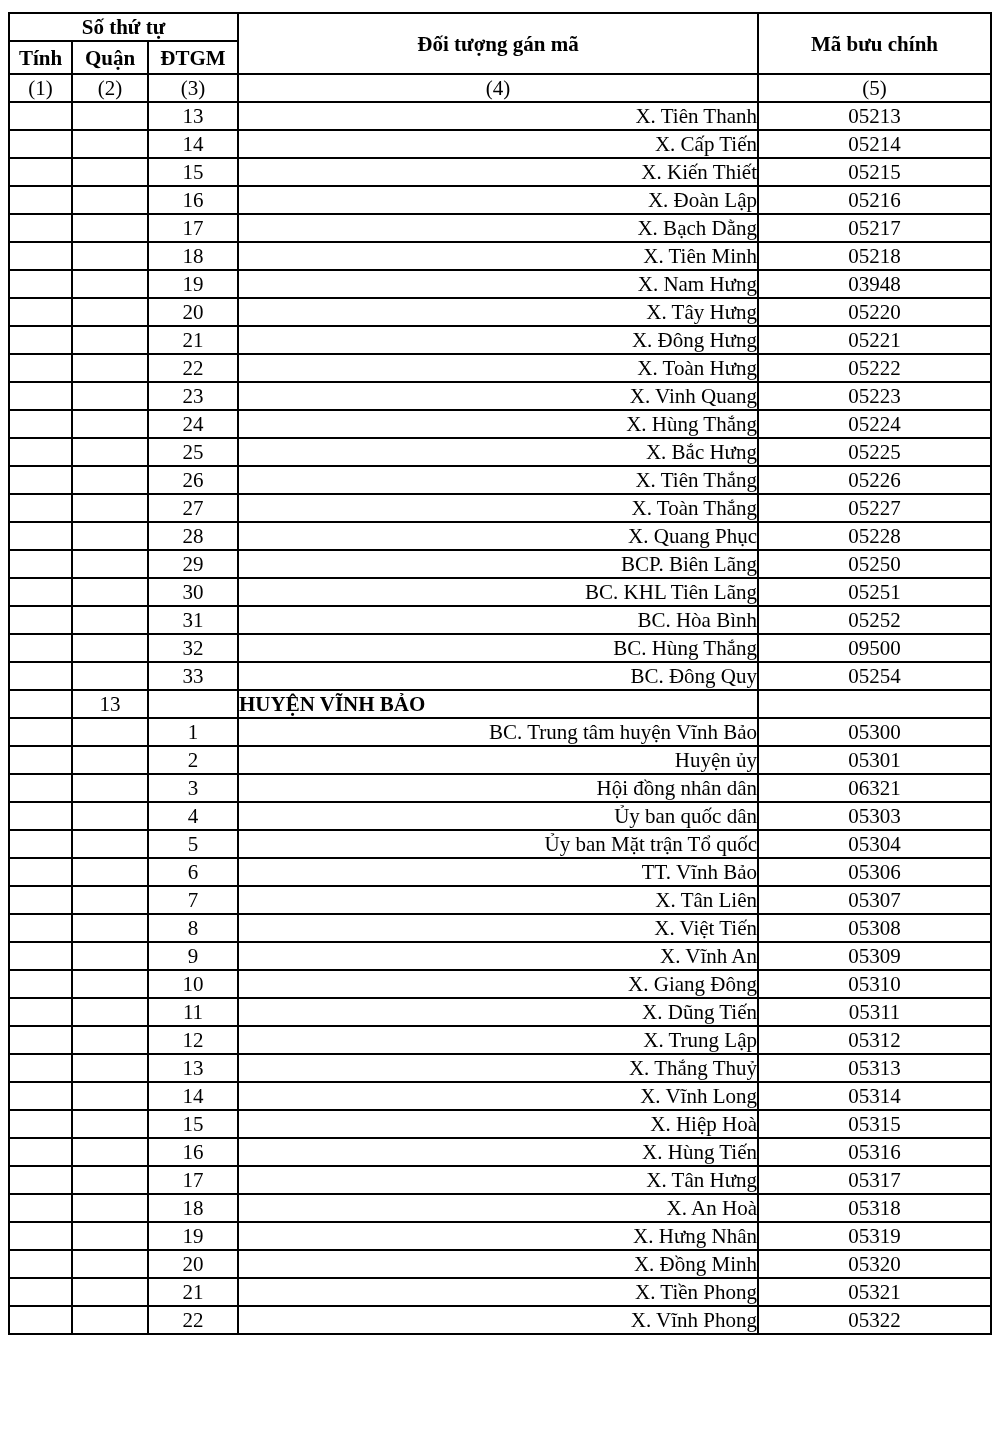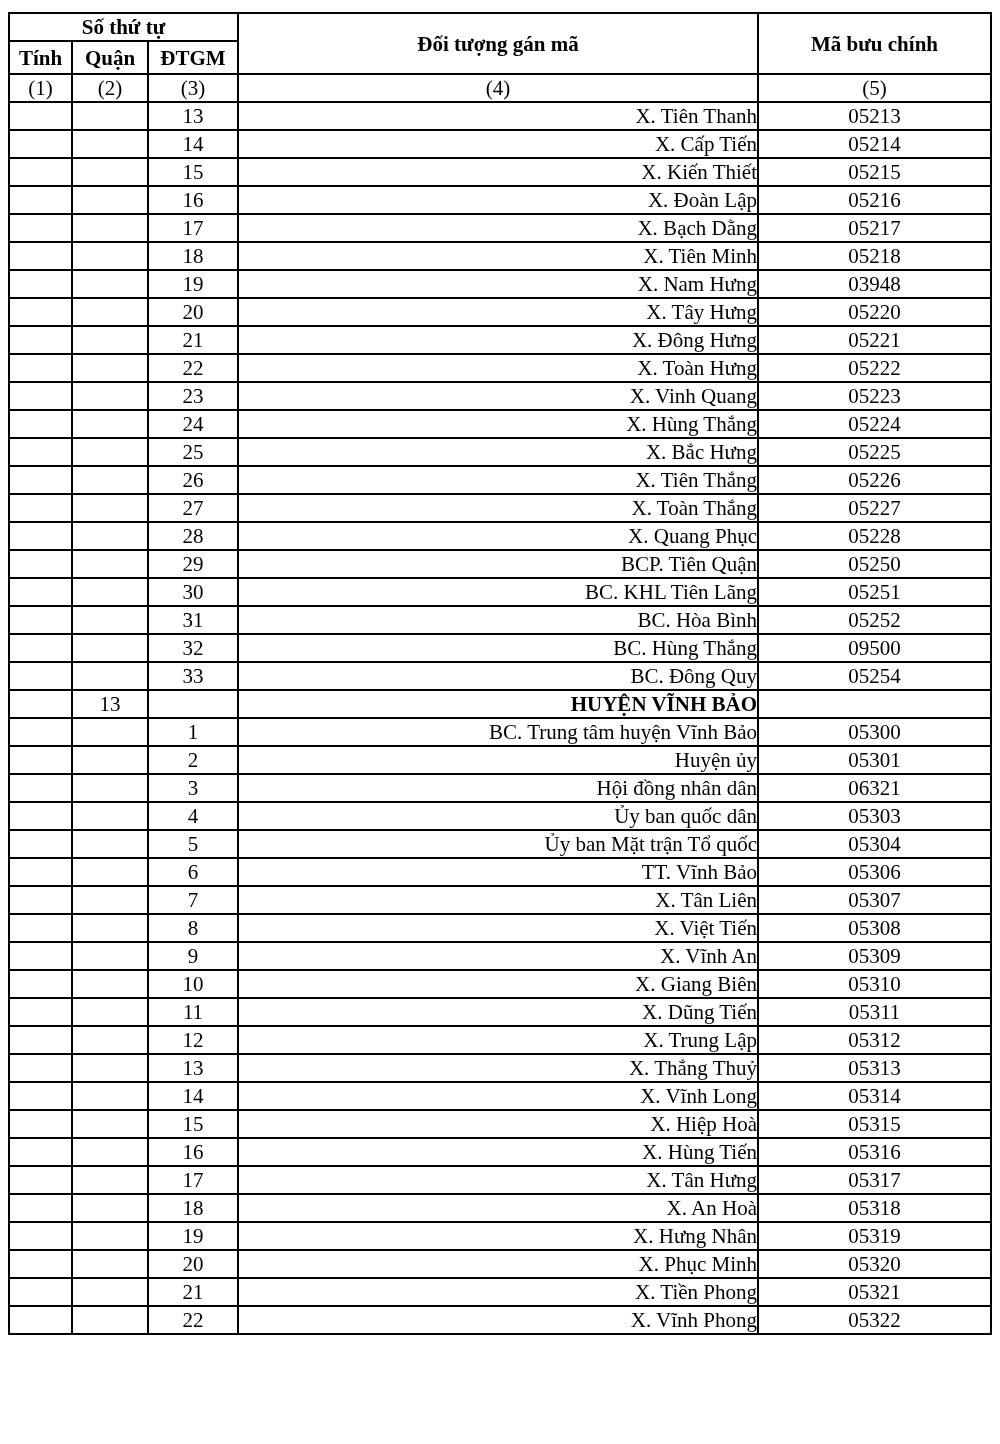--- a/index.html
+++ b/index.html
@@ -8,21 +8,21 @@
   table.postal { position: absolute; left: 8px; top: 12px; border-collapse: collapse;
                  table-layout: fixed; width: 982px; }
   table.postal td, table.postal th { border: 2px solid #000; padding: 0; font-size: 21px;
                  line-height: 26px; height: 26px; overflow: hidden; white-space: nowrap; }
   table.postal tbody td { border-top-width: 1px; border-bottom-width: 2px; }
   th { font-weight: bold; }
   .c { text-align: center; }
   .l { text-align: right; padding-left: 3px !important; }
   .hdr-top { height: 26px; }
   .hdr-mid { height: 33px; }
-  .group-title { font-weight: bold; text-align: right; }
+  .group-title { font-weight: bold; text-align: left; }
 </style>
 </head>
 <body>
 
 <table class="postal">
   <colgroup>
     <col style="width:63px">
     <col style="width:76px">
     <col style="width:90px">
     <col style="width:520px">
@@ -157,21 +157,21 @@
         <td class="c"></td>
         <td class="c"></td>
         <td class="c">28</td>
         <td class="l">X. Quang Phục</td>
         <td class="c">05228</td>
       </tr>
       <tr>
         <td class="c"></td>
         <td class="c"></td>
         <td class="c">29</td>
-        <td class="l">BCP. Tiên Quận</td>
+        <td class="l">BCP. Biên Lãng</td>
         <td class="c">05250</td>
       </tr>
       <tr>
         <td class="c"></td>
         <td class="c"></td>
         <td class="c">30</td>
         <td class="l">BC. KHL Tiên Lãng</td>
         <td class="c">05251</td>
       </tr>
       <tr>
@@ -262,21 +262,21 @@
         <td class="c"></td>
         <td class="c"></td>
         <td class="c">9</td>
         <td class="l">X. Vĩnh An</td>
         <td class="c">05309</td>
       </tr>
       <tr>
         <td class="c"></td>
         <td class="c"></td>
         <td class="c">10</td>
-        <td class="l">X. Giang Biên</td>
+        <td class="l">X. Giang Đông</td>
         <td class="c">05310</td>
       </tr>
       <tr>
         <td class="c"></td>
         <td class="c"></td>
         <td class="c">11</td>
         <td class="l">X. Dũng Tiến</td>
         <td class="c">05311</td>
       </tr>
       <tr>
@@ -332,21 +332,21 @@
         <td class="c"></td>
         <td class="c"></td>
         <td class="c">19</td>
         <td class="l">X. Hưng Nhân</td>
         <td class="c">05319</td>
       </tr>
       <tr>
         <td class="c"></td>
         <td class="c"></td>
         <td class="c">20</td>
-        <td class="l">X. Phục Minh</td>
+        <td class="l">X. Đồng Minh</td>
         <td class="c">05320</td>
       </tr>
       <tr>
         <td class="c"></td>
         <td class="c"></td>
         <td class="c">21</td>
         <td class="l">X. Tiền Phong</td>
         <td class="c">05321</td>
       </tr>
       <tr>

